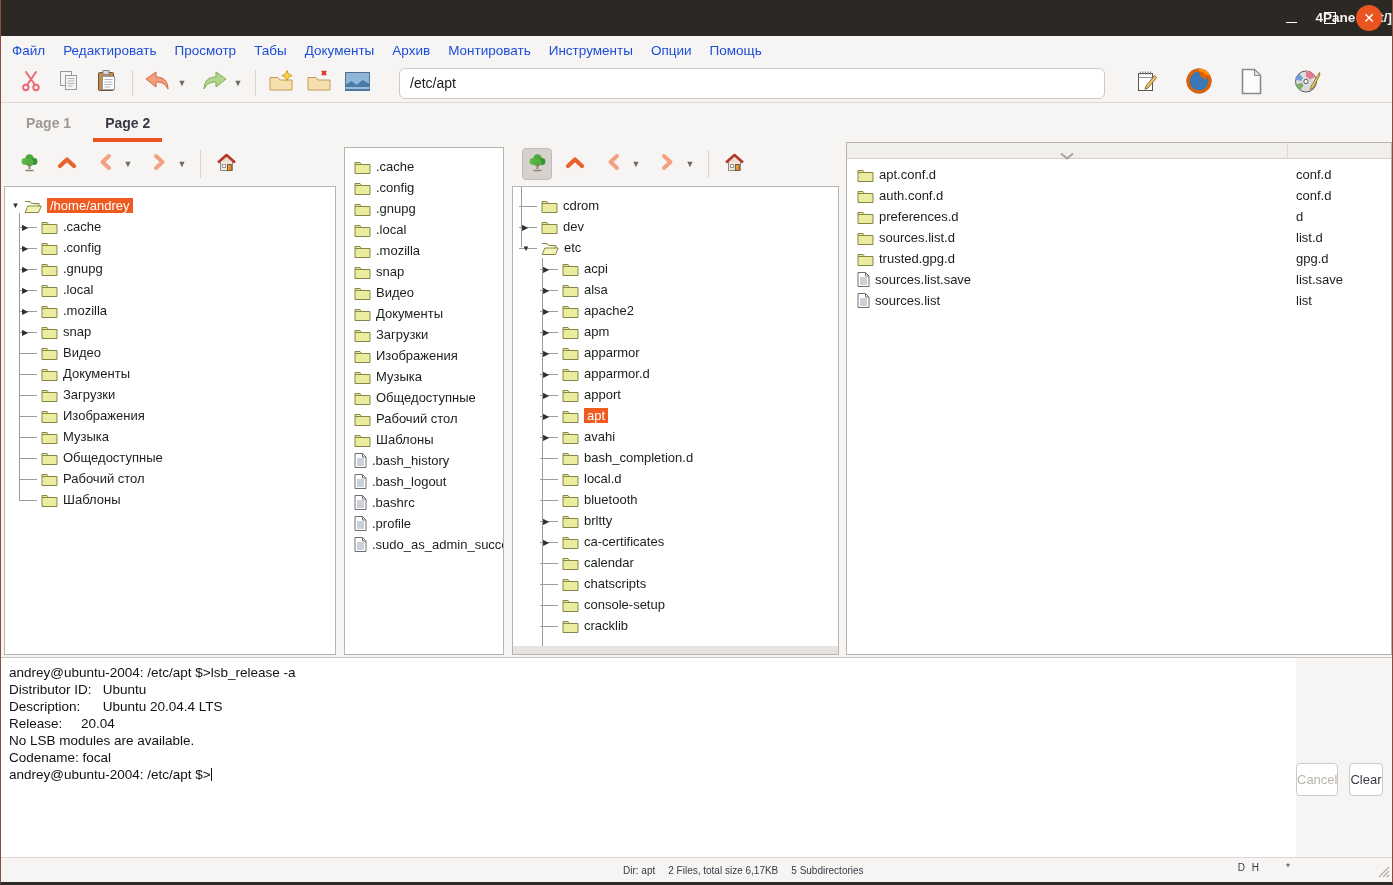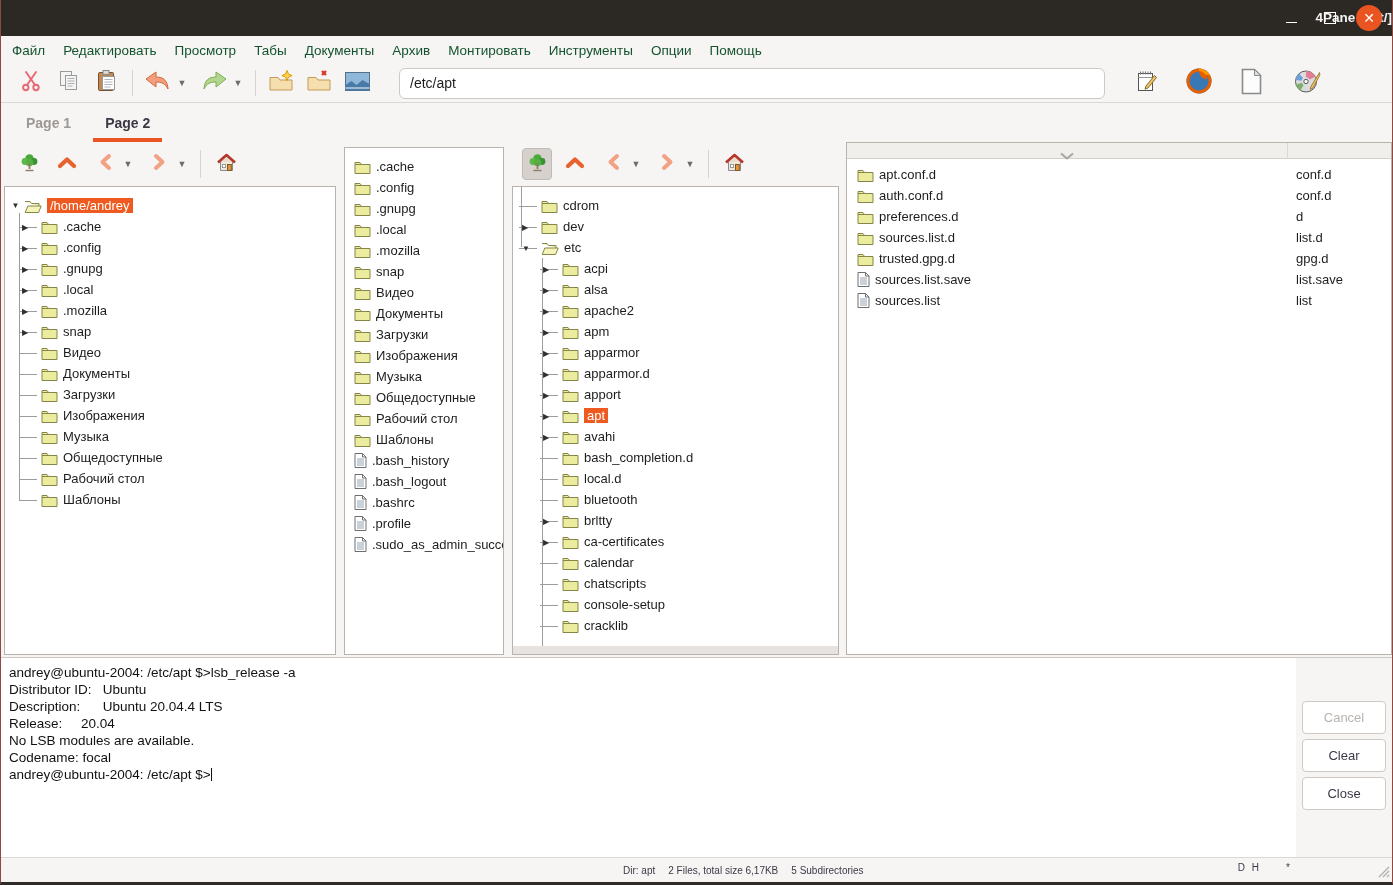--- a/index.html
+++ b/index.html
@@ -9,21 +9,21 @@
 
 .titlebar{height:36px;background:#2c2925;position:relative;flex:none}
 .title{position:absolute;left:0;right:0;height:32px;line-height:36px;text-align:right;color:#f4f2f0;font-weight:bold;font-size:13.5px}
 .winctl{position:absolute;right:10px;top:5px;display:flex;gap:13px;align-items:center;height:26px}
 .ctl{width:26px;height:26px;display:flex;align-items:center;justify-content:center;color:#fff}
 .ctl.min::before{content:"";width:11px;height:1.6px;background:#fff;margin-top:9px}
 .ctl.max::before{content:"";width:10px;height:10px;border:1.4px solid #fff}
 .ctl.close{background:#e95420;border-radius:50%;font-size:14px;line-height:1}
 
 .menubar{height:28px;display:flex;align-items:center;padding-left:2px;flex:none;background:#f6f5f4}
-.menu-item{padding:0 9px;font-size:13.5px;color:#14532d}
+.menu-item{padding:0 9px;font-size:13.5px;color:#1d4ed8}
 
 .toolbar{height:39px;display:flex;align-items:center;flex:none;background:#f6f5f4;border-bottom:1px solid #dcd7d2;padding-left:14px}
 .tbtn{width:32px;height:32px;display:flex;align-items:center;justify-content:center;flex:none}
 .tsep{width:1px;height:26px;background:#d8d3ce;margin:0 9px;flex:none}
 .caret{font-size:9px;color:#6e6a66;width:16px;text-align:center;flex:none}
 .addr{height:31px;width:706px;margin-left:26px;border:1px solid #cfc9c4;border-radius:6px;background:#fff;padding:0 10px;font-size:14px;color:#1d1d1d;font-family:inherit;flex:none}
 .rgap{width:26px;flex:none}
 
 .tabbar{height:39px;display:flex;align-items:stretch;padding-left:8px;flex:none;background:#f6f5f4}
 .tab{padding:0 17px;display:flex;align-items:center;font-size:14px;font-weight:bold;color:#9d9893;position:relative}
@@ -61,21 +61,21 @@
 .coldiv{position:absolute;left:440px;top:0;bottom:0;width:1px;background:#ddd8d3}
 .frows{position:relative;padding-top:5px}
 .frow{height:21px;display:flex;align-items:center;font-size:13px;color:#1d1d1d;white-space:nowrap}
 .fname{width:440px;display:flex;align-items:center;padding-left:8px;flex:none;overflow:hidden}
 .fext{padding-left:9px}
 
 .bottom{height:200px;display:flex;flex:none;background:#f6f5f4;border-top:1px solid #ccc7c2}
 .terminal{flex:1;background:#fff;padding:6px 8px;font-size:13.5px;color:#111;line-height:17px;overflow:hidden}
 .tline{white-space:pre}
 .cur{display:inline-block;width:1.3px;height:13px;background:#111;vertical-align:-2px}
-.btnpanel{width:96px;flex:none;padding-top:43px;display:flex;flex-direction:column;gap:5px;align-items:center}
+.btnpanel{width:96px;flex:none;padding-top:43px;display:flex;flex-direction:row;gap:11px;align-items:center}
 .abtn{width:84px;height:33px;background:#fff;border:1px solid #cfc9c4;border-radius:4px;font-size:13px;color:#3d3846;font-family:inherit}
 .abtn.disabled{color:#b8b3ae}
 
 .statusbar{height:25px;background:#f6f5f4;position:relative;font-size:10px;color:#3d3846;flex:none;border-top:1px solid #dcd7d2}
 .sb-center{position:absolute;left:622px;top:0;height:100%;display:flex;align-items:center;gap:13px}
 .sb-flags{position:absolute;right:131px;top:4px;letter-spacing:2px}
 .sb-star{position:absolute;right:102px;top:4px}
 .grip{position:absolute;right:2px;bottom:2px}
 </style>
 </head>

